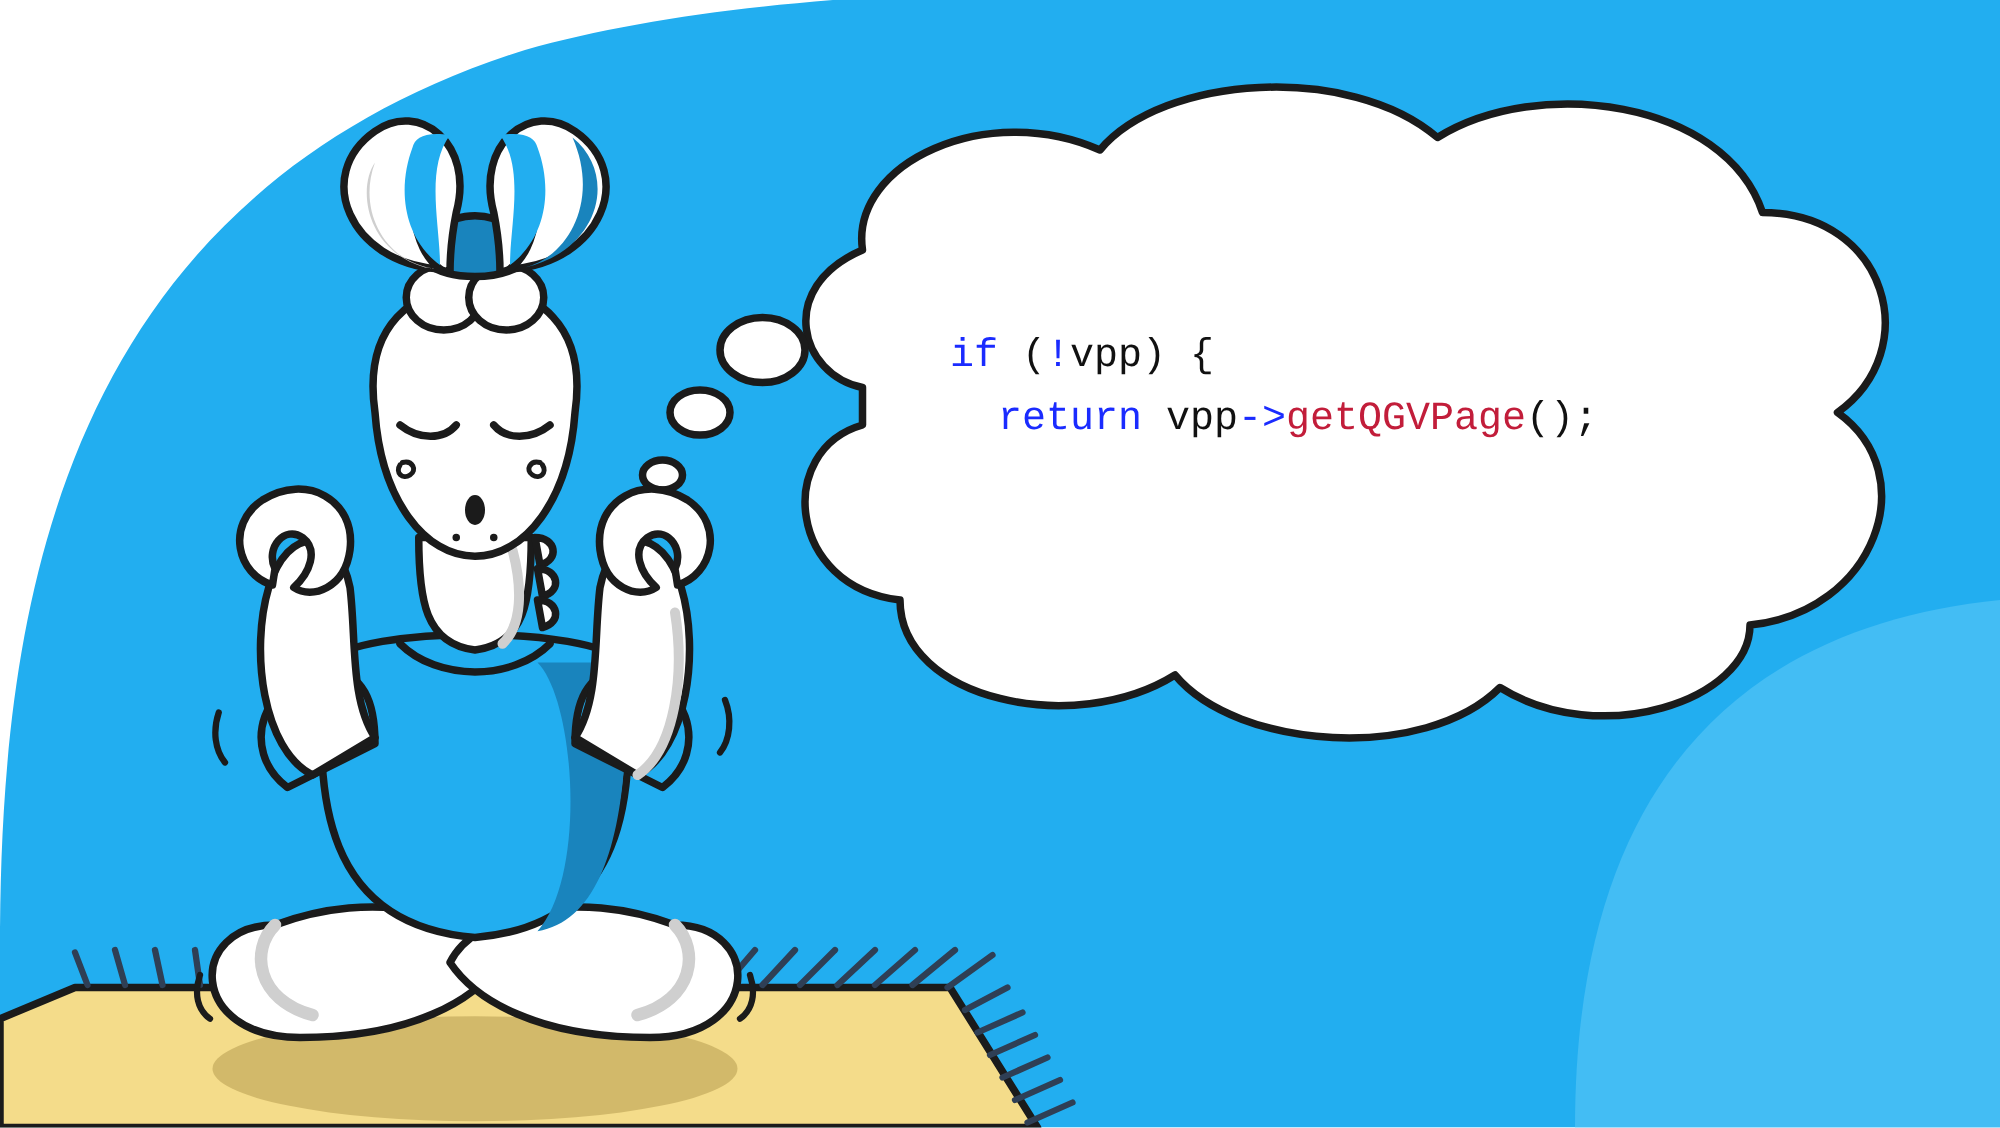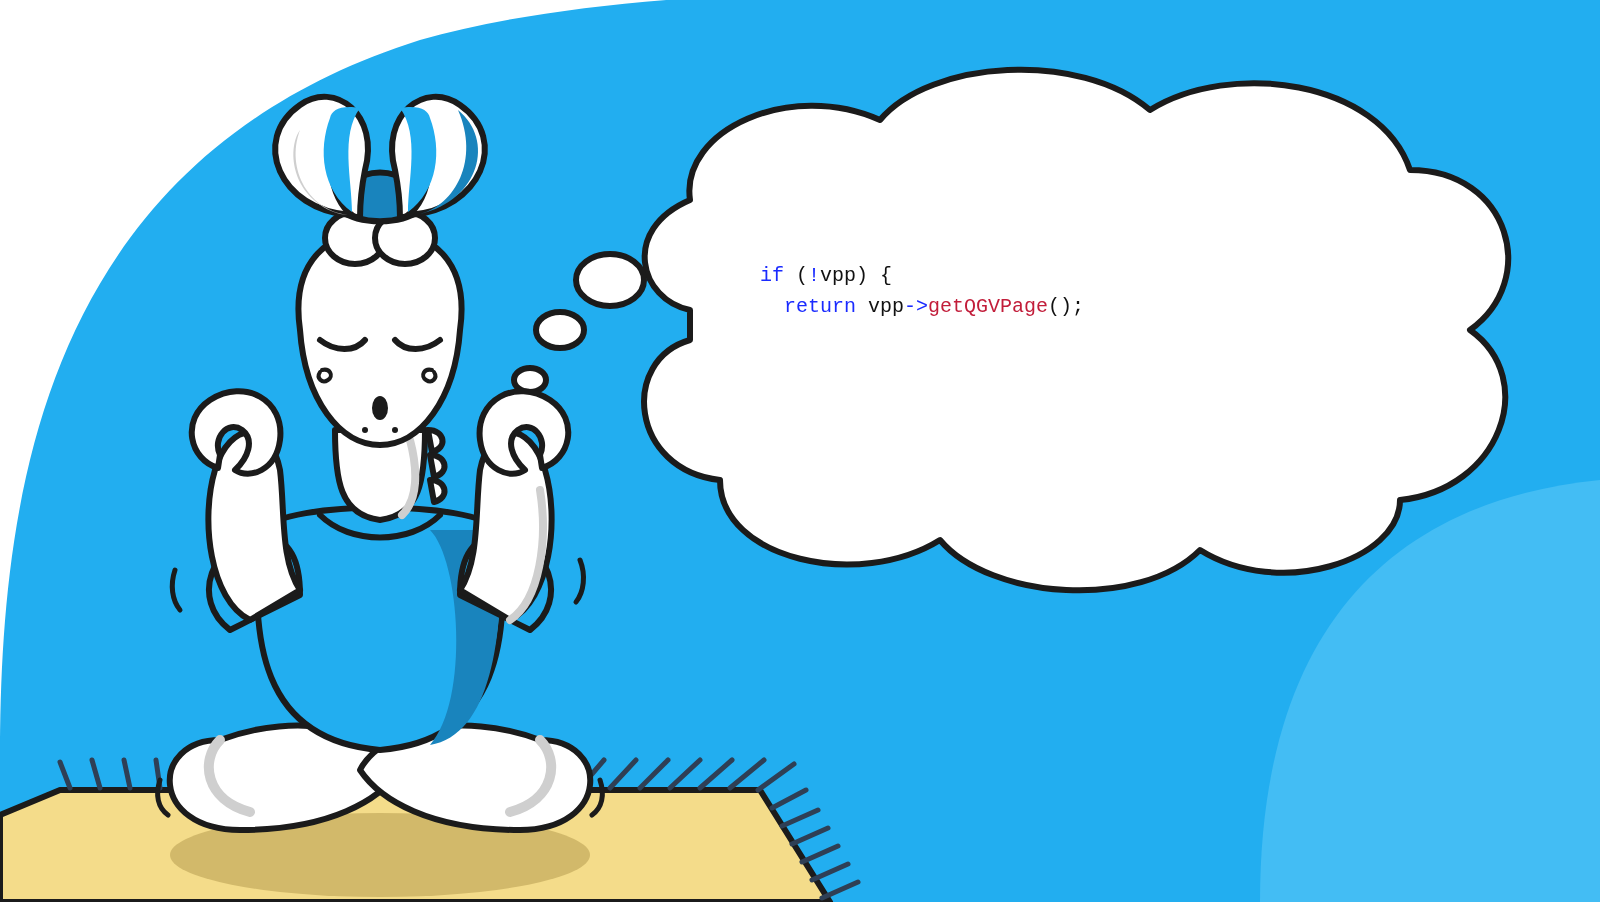--- a/index.html
+++ b/index.html
@@ -1,18 +1,18 @@
 <!DOCTYPE html>
 <html><head>
 <meta charset="utf-8">
 <style>
   html,body{margin:0;padding:0;width:1600px;height:902px;overflow:hidden;font-family:sans-serif;background:#fff}
   .stage{position:relative;width:1600px;height:902px}
   svg{position:absolute;top:0;left:0}
-  .code{position:absolute;left:760px;top:260px;width:650px;font-family:"Consolas","Menlo","Courier New",monospace;font-size:20px;line-height:1.55;white-space:pre;color:#111}
+  .code{position:absolute;left:760px;top:260px;width:650px;font-family:"Consolas","Menlo","Courier New",monospace;font-size:32px;line-height:1.55;white-space:pre;color:#111}
   .kw{color:#1a2bff}
   .op{color:#1a2bff}
   .txt{color:#111}
   .fn{color:#c21d3a}
 </style>
 </head>
 <body>
 
 <div class="stage">
 

